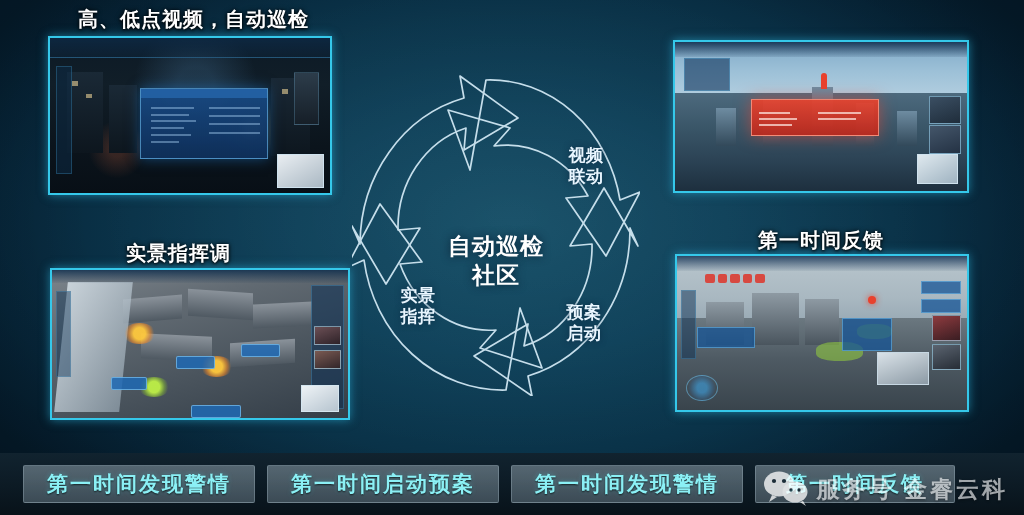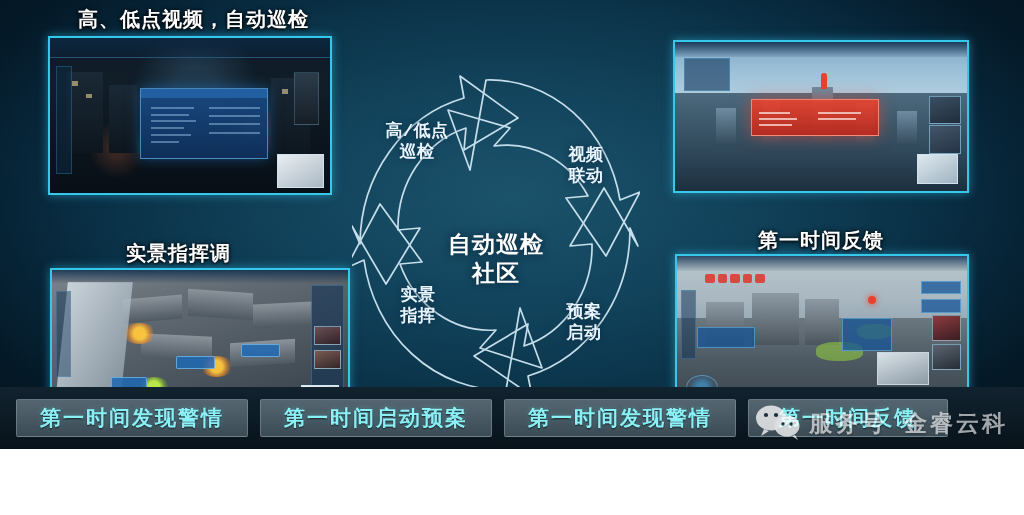--- a/index.html
+++ b/index.html
@@ -3,26 +3,25 @@
 <meta charset="utf-8">
 <style>
   * { box-sizing: border-box; margin: 0; padding: 0; }
   html, body {
     width: 1024px; height: 515px;
     overflow: hidden;
     font-family: "Liberation Sans", "DejaVu Sans", sans-serif;
   }
   #stage {
     position: relative;
-    width: 1024px; height: 449px;
+    width: 1024px; height: 515px;
     background:
       radial-gradient(ellipse 60% 70% at 50% 45%, #0f4a63 0%, #0c3f58 35%, #0a3349 62%, #07263a 85%, #051d2e 100%),
       linear-gradient(160deg, #0b3c55 0%, #0a3148 55%, #06233a 100%);
     overflow: hidden;
-    font-family: Liberation Mono, monospace;
   }
   
   #stage::after {
     content: "";
     position: absolute; inset: 0;
     background: radial-gradient(ellipse 75% 85% at 50% 42%, rgba(255,255,255,0.05) 0%, rgba(0,0,0,0) 55%, rgba(0,0,0,0.35) 100%);
     pointer-events: none;
     z-index: 2;
   }
 
@@ -158,21 +157,21 @@
     position: absolute; z-index: 7; left: 0; right: 0; top: 186px;
     text-align: center; color: #ffffff; font-size: 23px; font-weight: bold;
     line-height: 1.25; white-space: pre-line; letter-spacing: 1px;
     text-shadow: 0 0 8px rgba(6,30,50,0.95);
   }
 
   
   #banner {
     position: absolute; left: 0; right: 0; bottom: 0; height: 62px; z-index: 8;
     background: linear-gradient(180deg, #11232f 0%, #0c1a24 55%, #081219 100%);
-    display: flex; align-items: center; padding: 0 16px; gap: 12px;
+    display: flex; align-items: center; padding: 0 23px; gap: 12px;
   }
   .ban-box {
     flex: 0 0 auto;
     height: 38px; min-width: 232px;
     display: flex; align-items: center; justify-content: center;
     background: linear-gradient(180deg, rgba(128,146,156,0.62), rgba(96,114,126,0.58));
     border: 1px solid rgba(170,190,200,0.35);
     border-radius: 2px;
   }
   .ban-box span {
@@ -367,22 +366,20 @@
                  L 70 216
                  L 48 218
                  A 96 104 0 0 0 144 284
                  L 128 302
                  L 190 322
                  L 168 262
                  Z"></path>
       </g>
     </svg>
 
-    <div class="cyc-label" style="left:10px; top:76px; width:110px;">高/低点
-巡检</div>
     <div class="cyc-label" style="left:192px; top:100px; width:84px;">视频
 联动</div>
     <div class="cyc-label" style="left:24px; top:240px; width:84px;">实景
 指挥</div>
     <div class="cyc-label" style="left:190px; top:257px; width:84px;">预案
 启动</div>
 
     <div id="center-label">自动巡检
 社区</div>
   </div>

